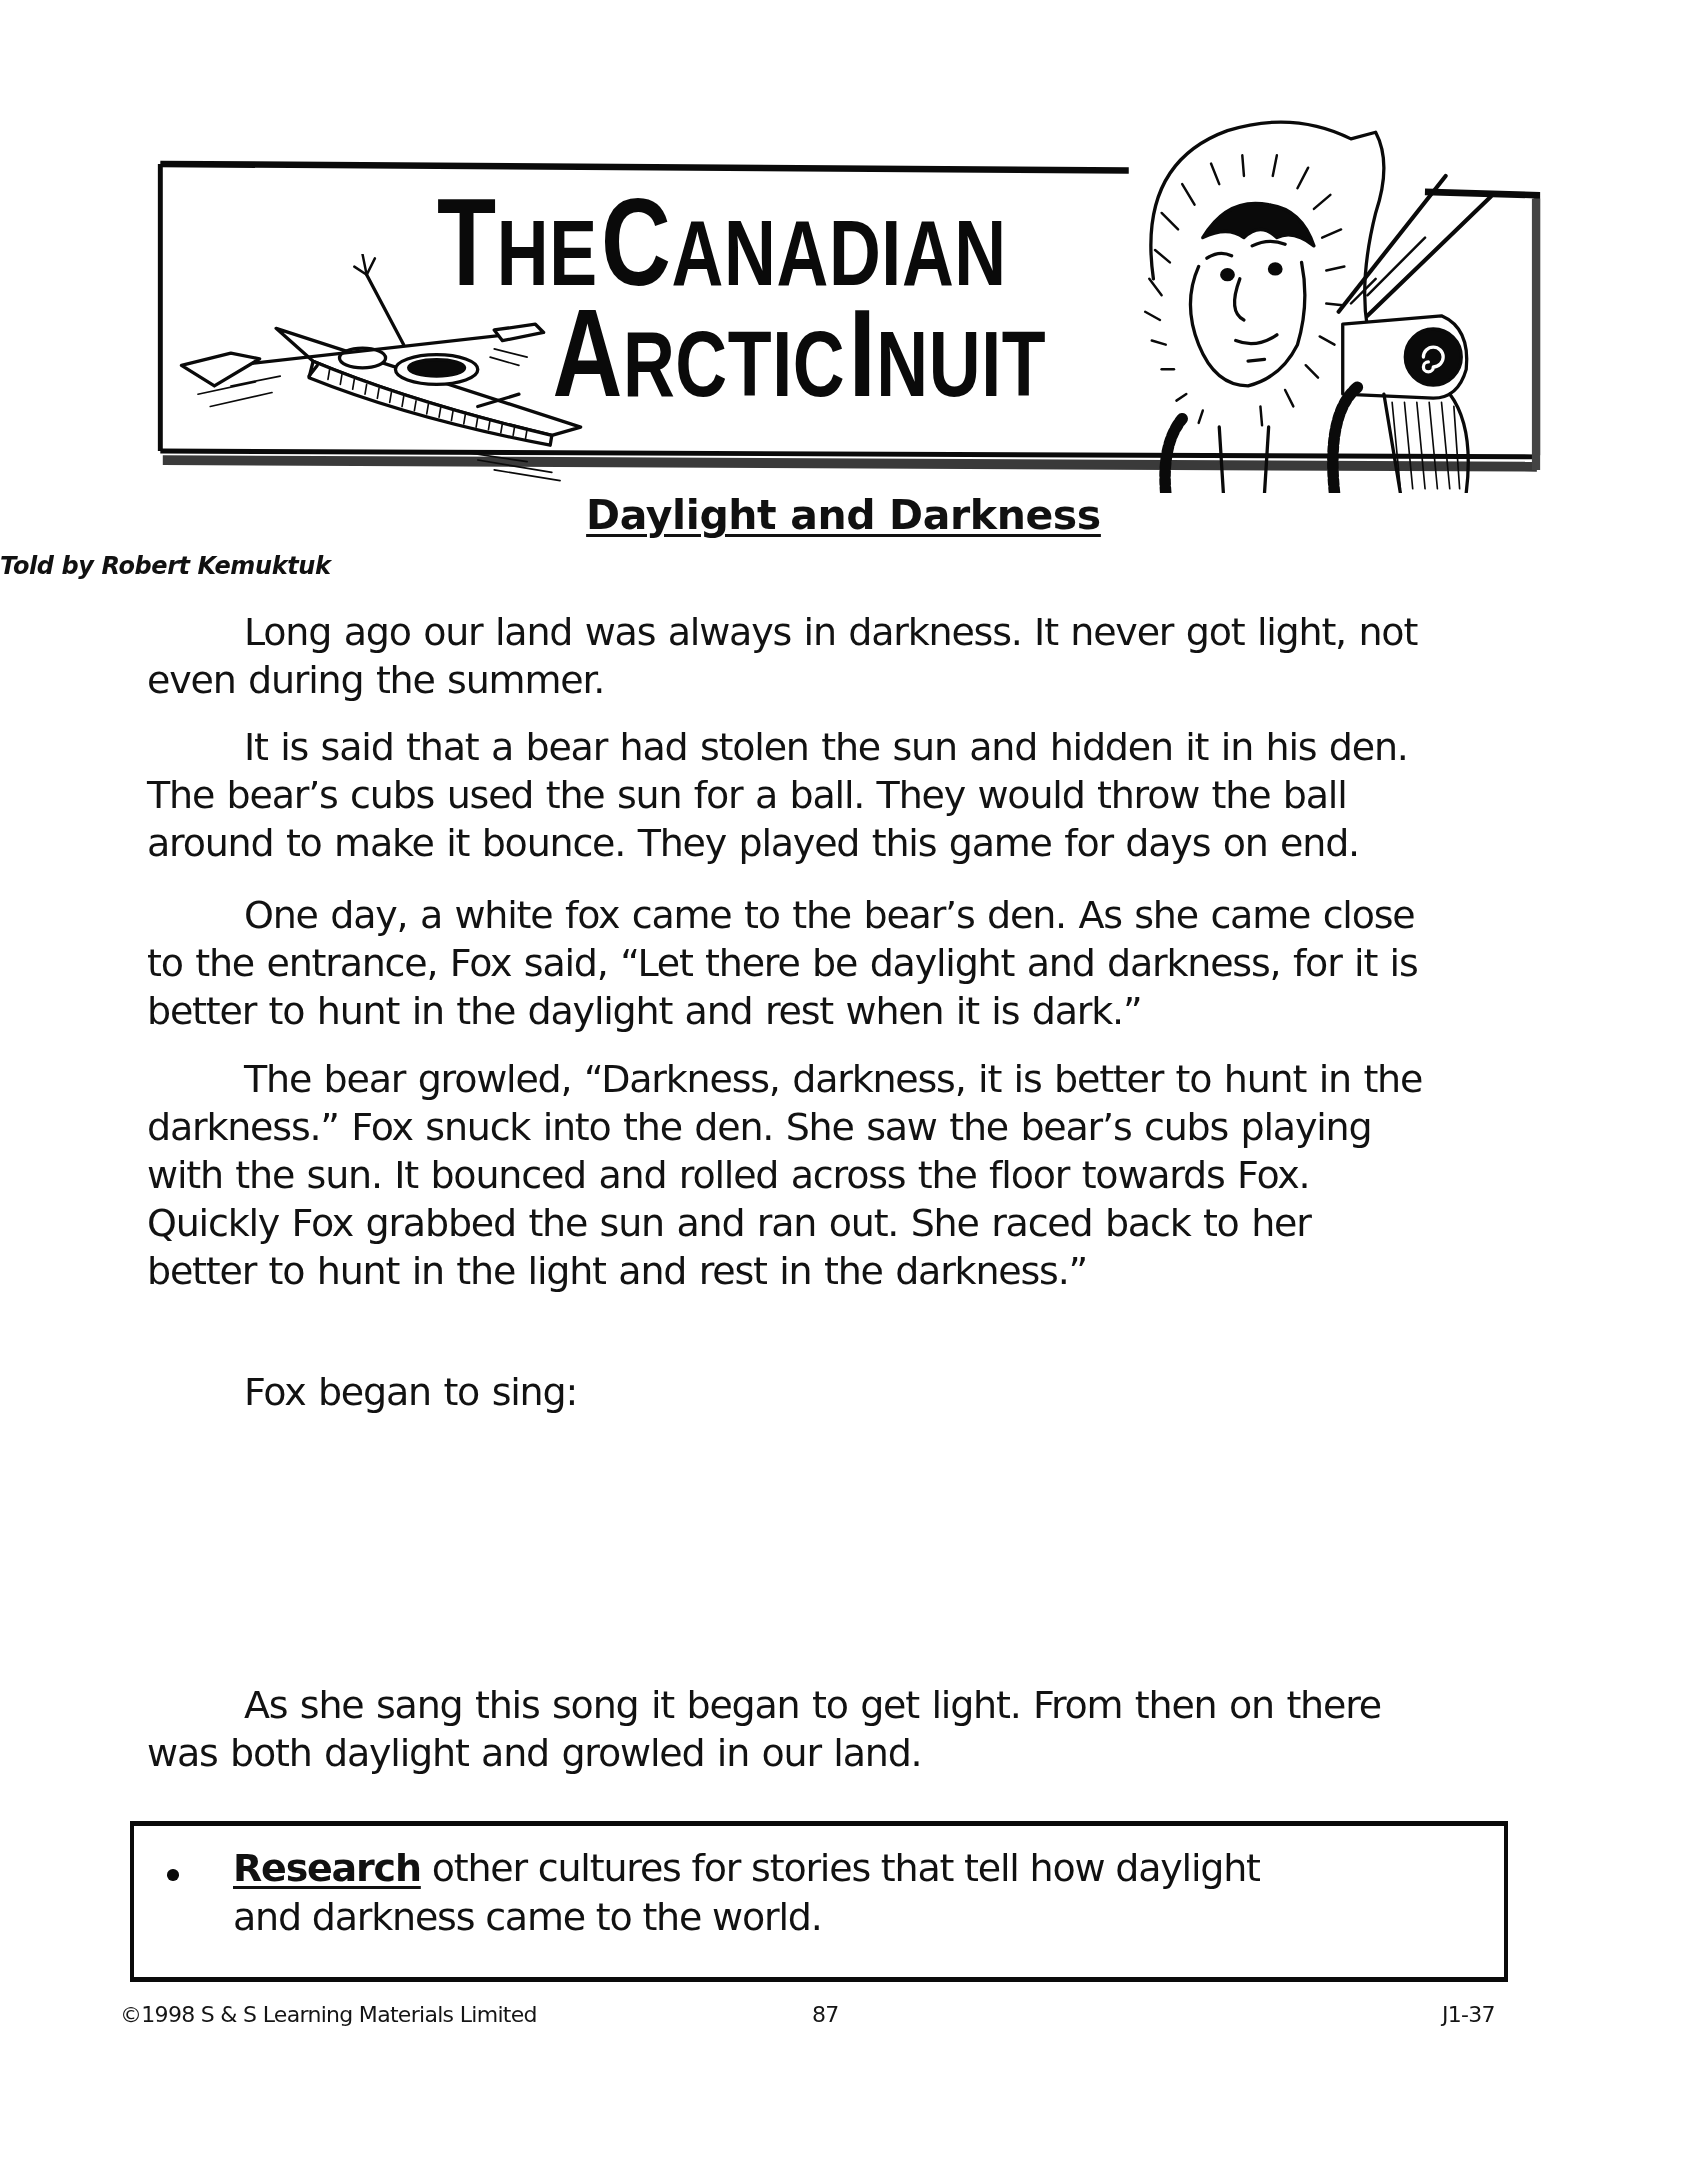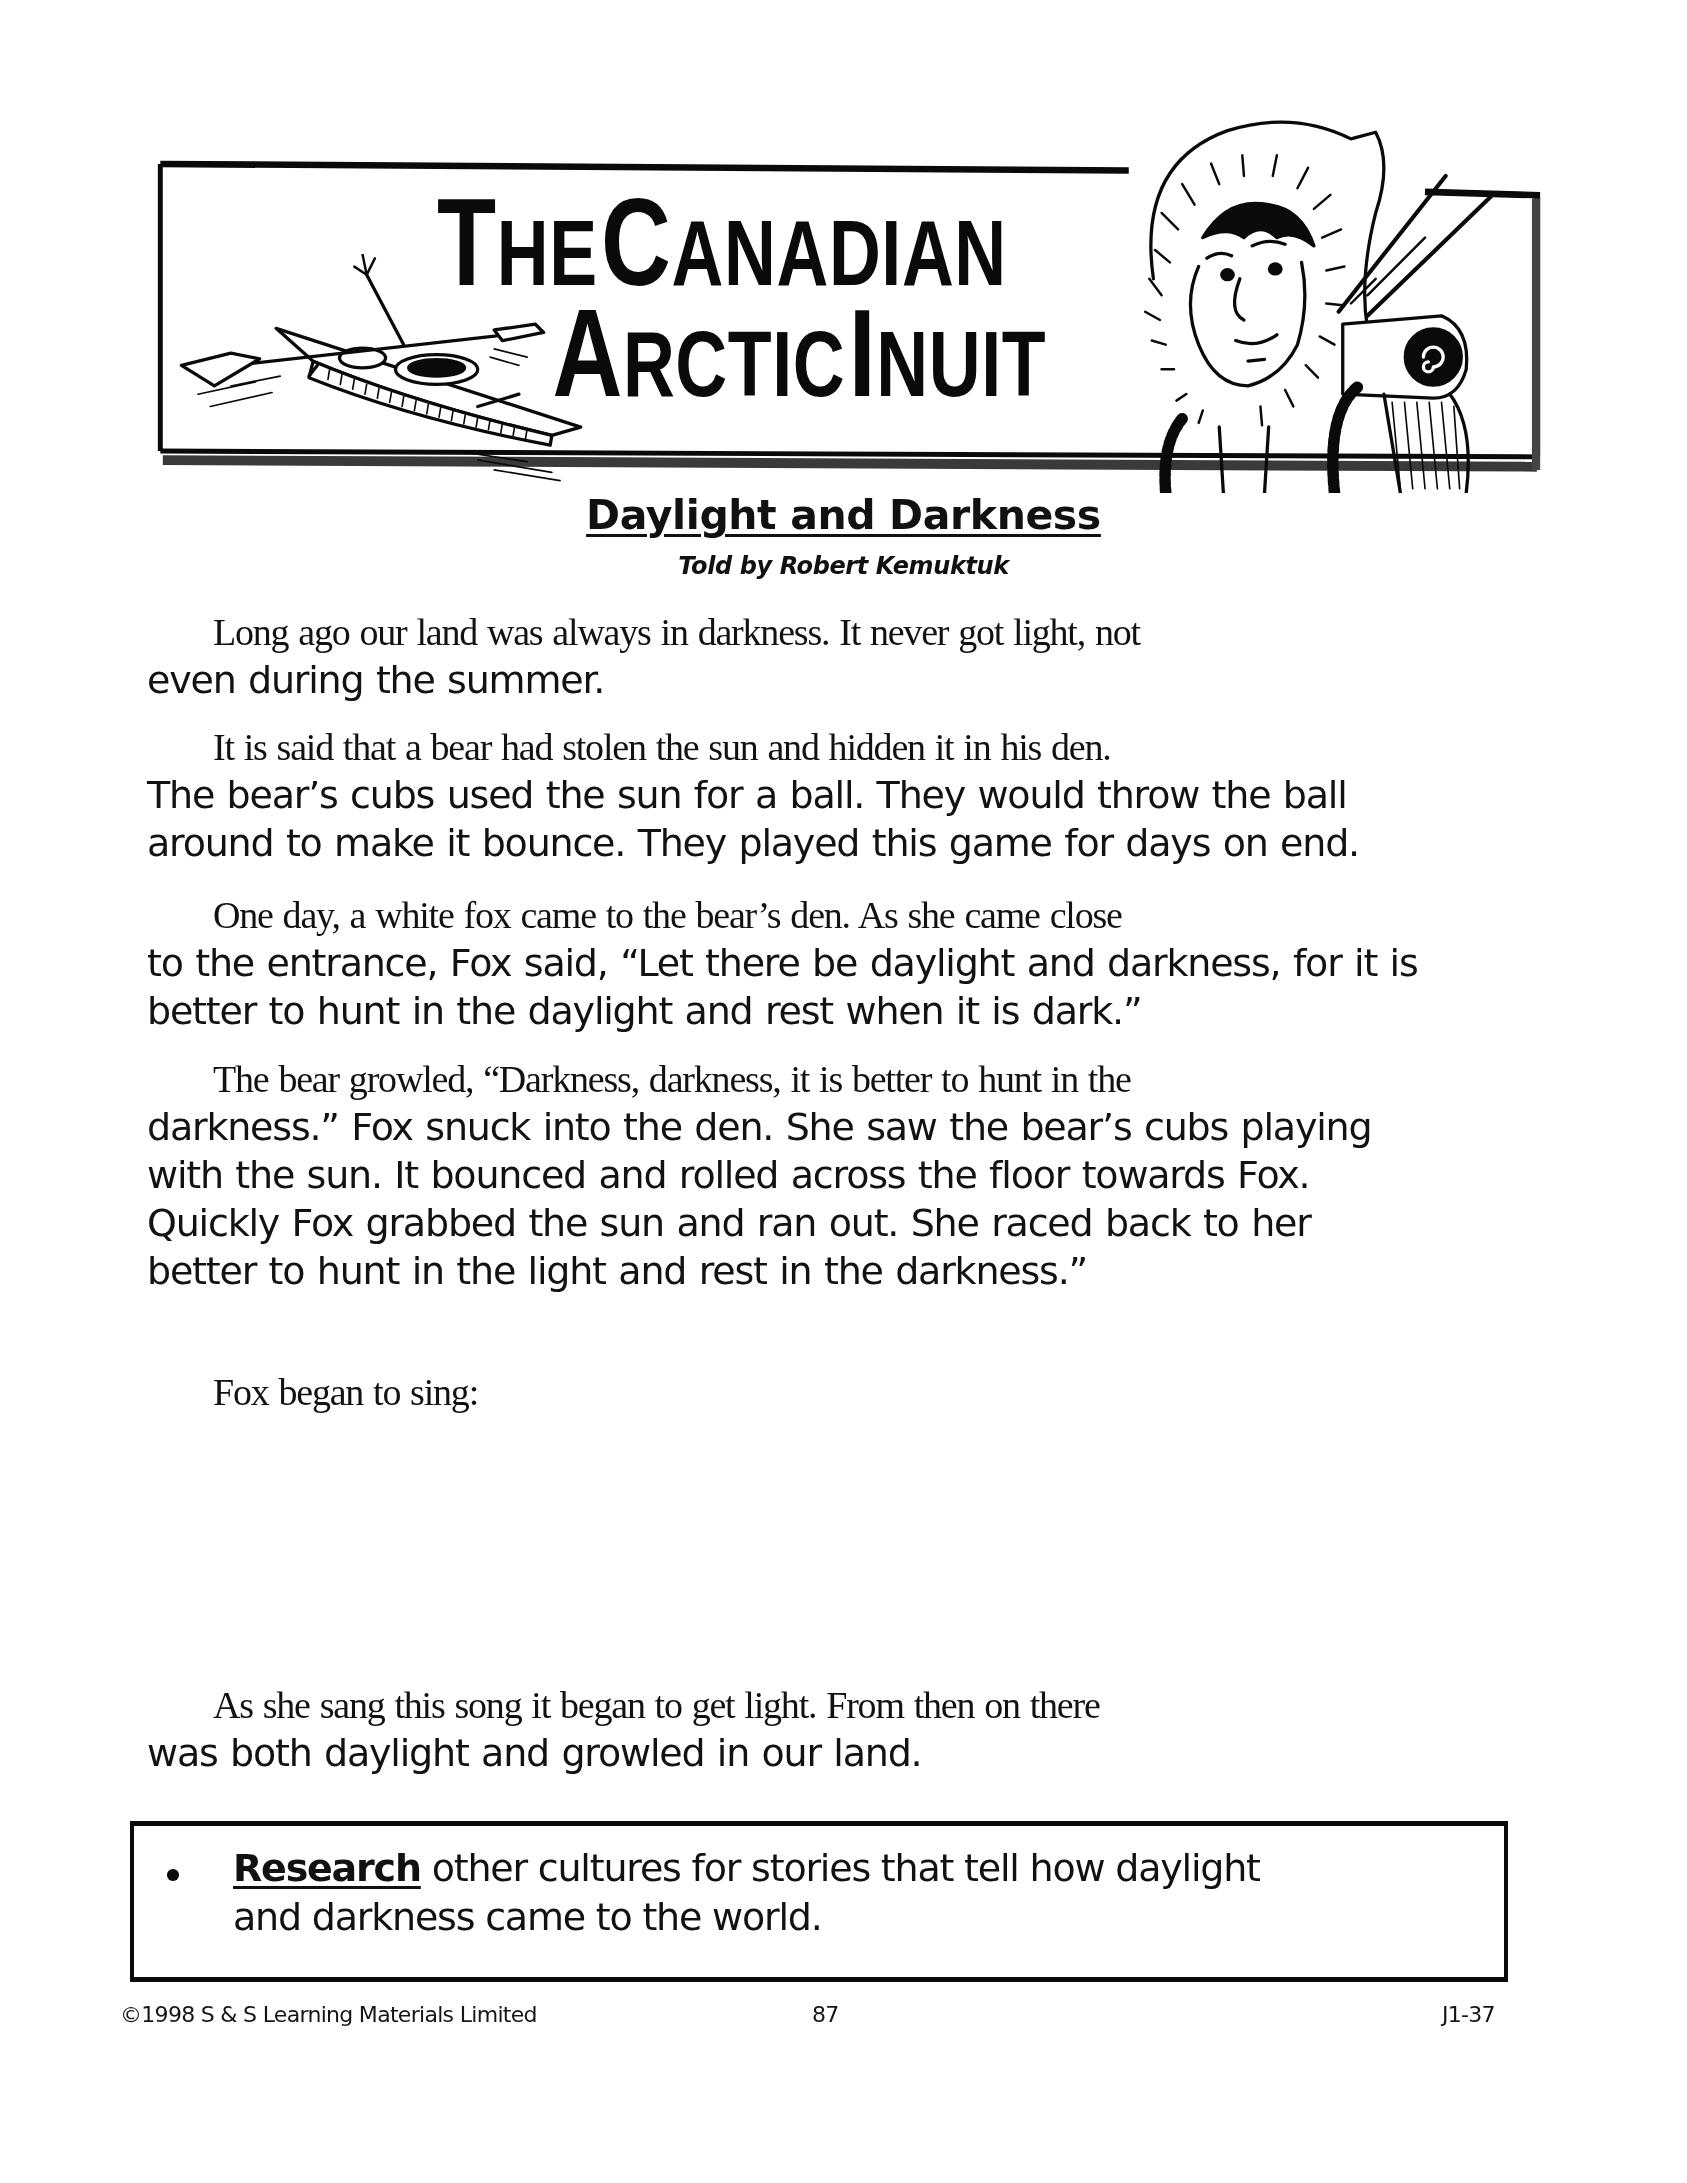--- a/index.html
+++ b/index.html
@@ -31,34 +31,34 @@
     .inuit { position: absolute; left: 947px; top: -45px; width: 461px; height: 379px; }
 
     
     .story-title {
       position: absolute; left: 0; width: 1687px; top: 491px; text-align: center;
       font-family: "DejaVu Sans", sans-serif; font-weight: 700; font-size: 41px;
       text-decoration: underline; text-decoration-thickness: 3.3px; text-underline-offset: 5px;
       letter-spacing: -0.4px;
     }
     .story-byline {
-      position: absolute; left: 0; width: 1687px; top: 552px; text-align: center;
+      position: absolute; left: 0; width: 1687px; top: 552px; text-align: left;
       font-family: "DejaVu Sans", sans-serif; font-weight: 700; font-style: italic;
       font-size: 24px; letter-spacing: -0.4px;
     }
 
     
     .body-text {
       position: absolute; left: 147px; width: 1392px;
       font-family: "DejaVu Sans", sans-serif; font-size: 38px; line-height: 48px;
       letter-spacing: -1.2px; word-spacing: 1.6px; color: #121212;
     }
     .para { position: absolute; left: 0; width: 1392px; text-indent: 73px; }
     .para .ln { display: block; white-space: nowrap; }
-    .para .ln.first { margin-left: 66px; font-family: Liberation Serif, serif; }
+    .para .ln.first { margin-left: 97px; }
     .para { text-indent: 0; }
 
     .song {
       position: absolute; left: 536px; top: 1452px; width: 659px;
       font-family: "DejaVu Sans", sans-serif; font-weight: 700; font-style: italic;
       font-size: 38px; line-height: 51px; letter-spacing: -1.2px;
     }
     .song .ln { display: block; white-space: nowrap; }
     .song .ln.indent { margin-left: 76px; }
 

